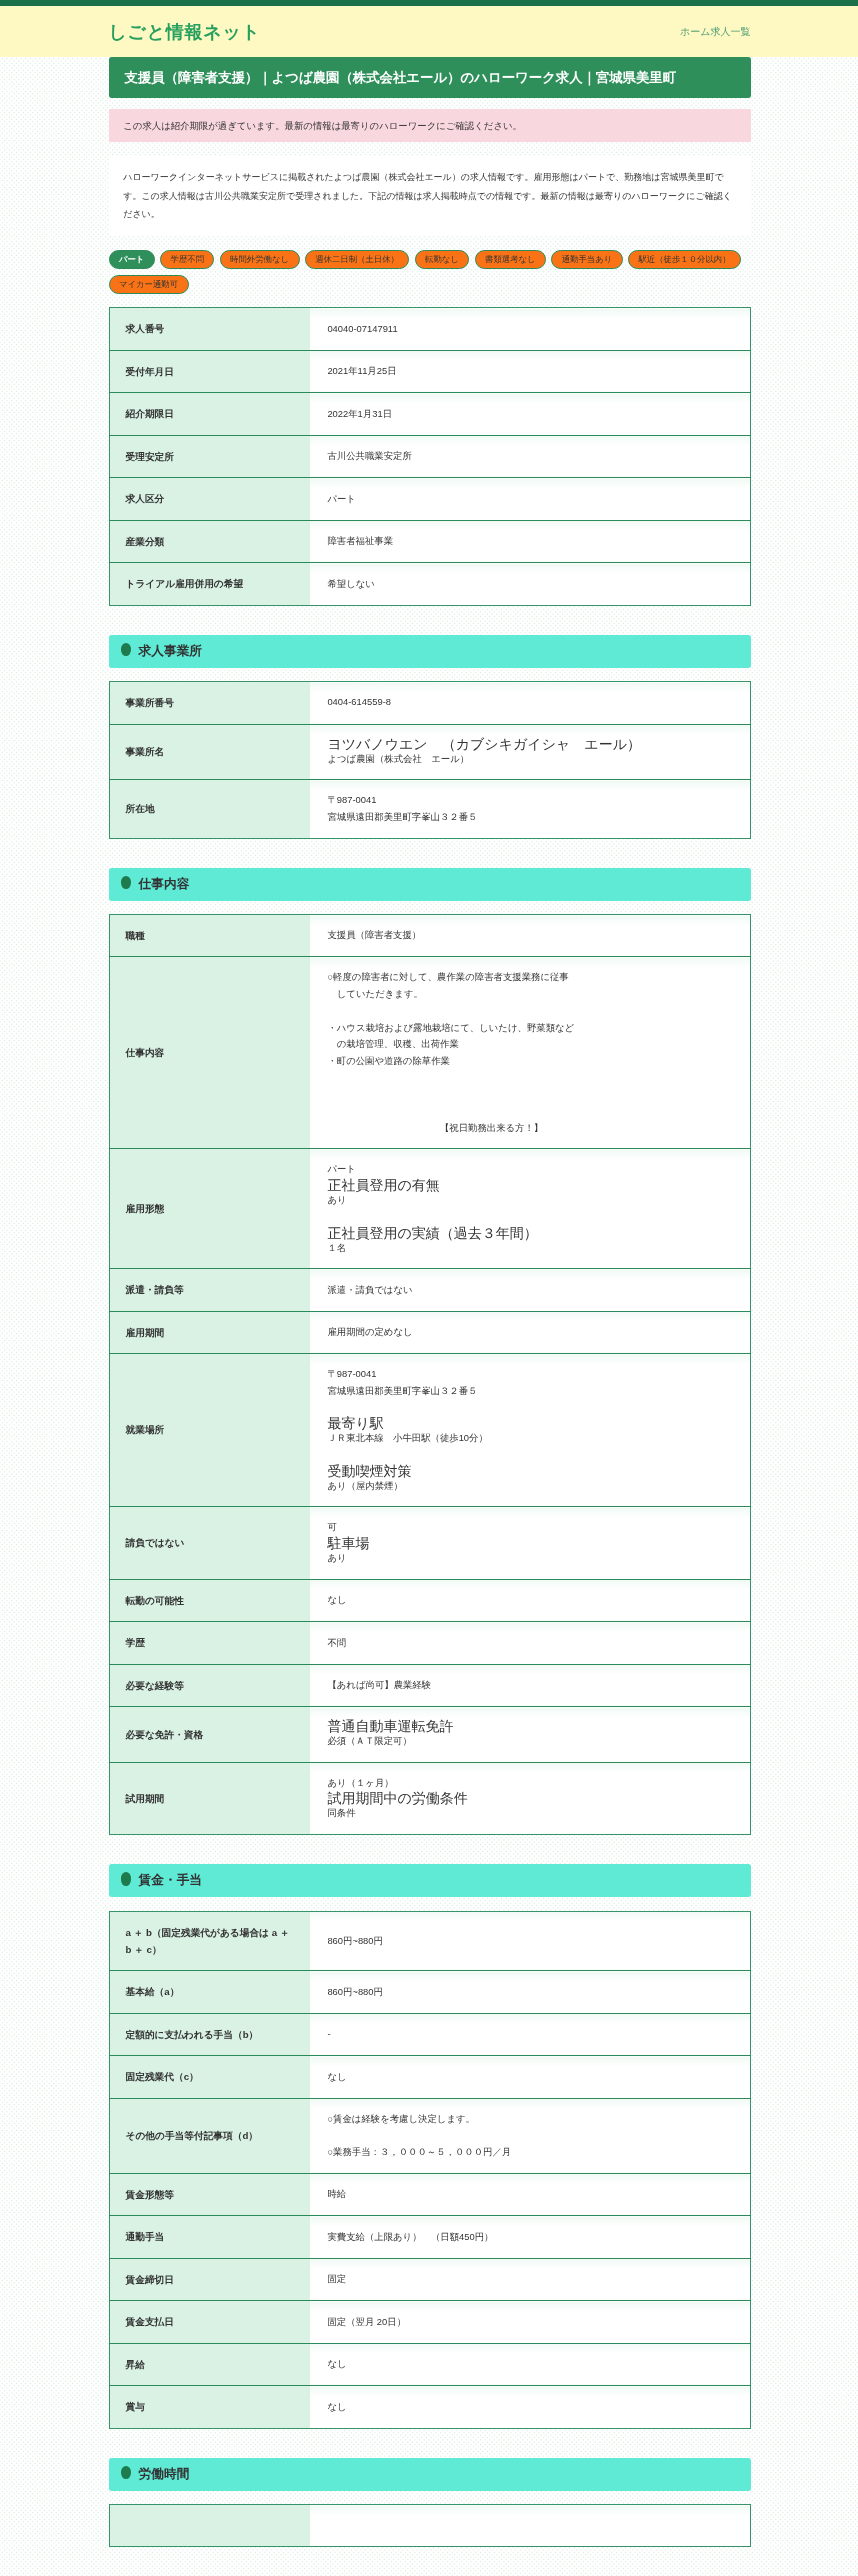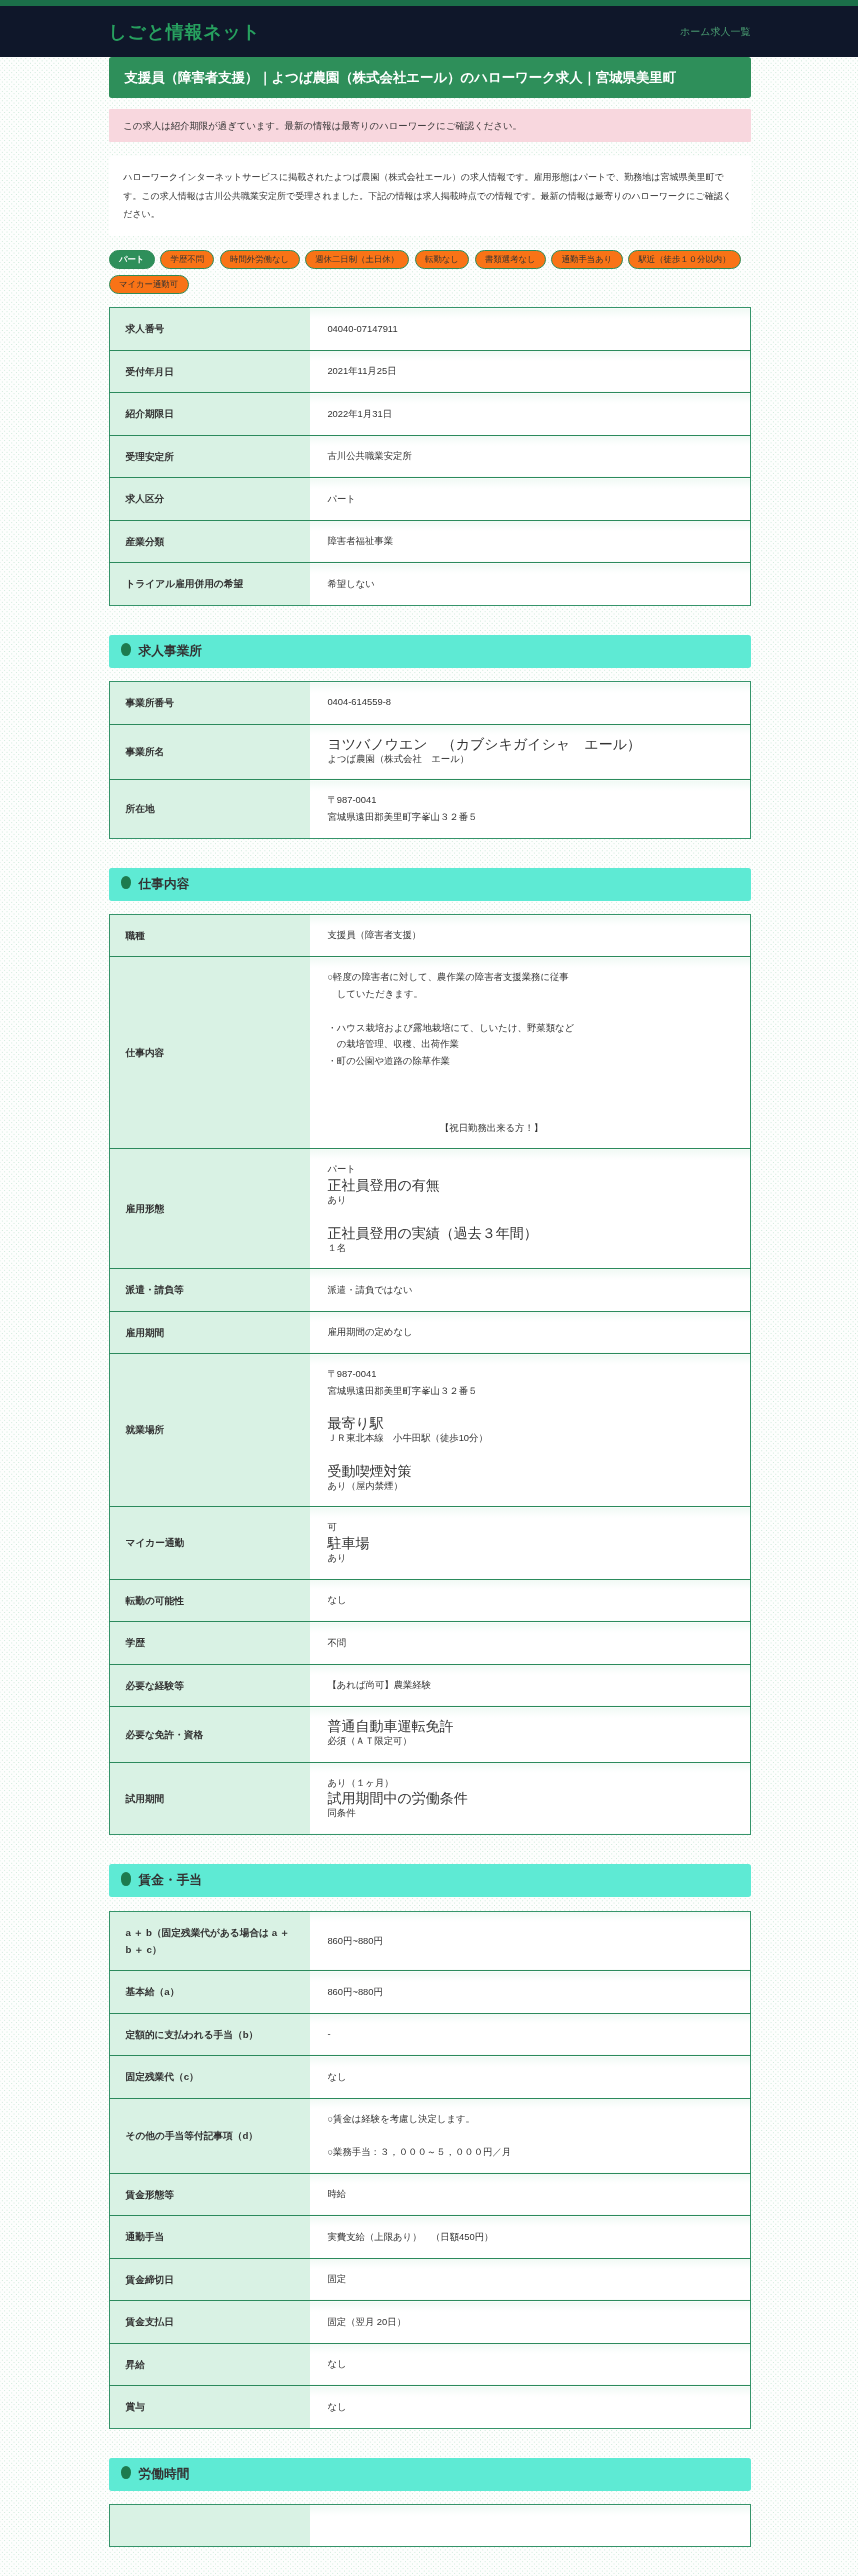--- a/index.html
+++ b/index.html
@@ -10,21 +10,21 @@
     color:#333;
     background-color:#fdfefd;
     background-image:
       radial-gradient(#cbe8d8 0.8px, transparent 0.9px),
       radial-gradient(#cbe8d8 0.8px, transparent 0.9px);
     background-size:4.7px 4.7px;
     background-position:0 0, 2.3px 2.3px;
   }
   .topbar { height:6px; background:#1b6f49; width:100%; }
   .siteheader {
-    height:51px; background:#0f172a; width:100%;
+    height:51px; background:#fef9c3; width:100%;
     display:flex; align-items:center;
   }
   .siteheader .inner {
     width:642px; margin:0 auto; display:flex; align-items:center; justify-content:space-between;
   }
   .logo { font-size:18px; font-weight:bold; color:#27a05f; letter-spacing:0.7px; cursor:pointer; }
   .nav { display:flex; }
   .nav a { color:#4a9d72; font-size:10px; text-decoration:none; cursor:pointer; }
 
   .container { width:642px; margin:0 auto; }
@@ -313,21 +313,21 @@
 
               <div class="line"></div>
 
               <div class="line" data-small="true">受動喫煙対策</div>
 
               <div class="line">あり（屋内禁煙）</div>
             </td>
         </tr>
 
         <tr>
-          <th>マイカー通勤</th>
+          <th>請負ではない</th>
           <td>
 
               <div class="line">可</div>
 
               <div class="line" data-small="true">駐車場</div>
 
               <div class="line">あり</div>
             </td>
         </tr>
 

